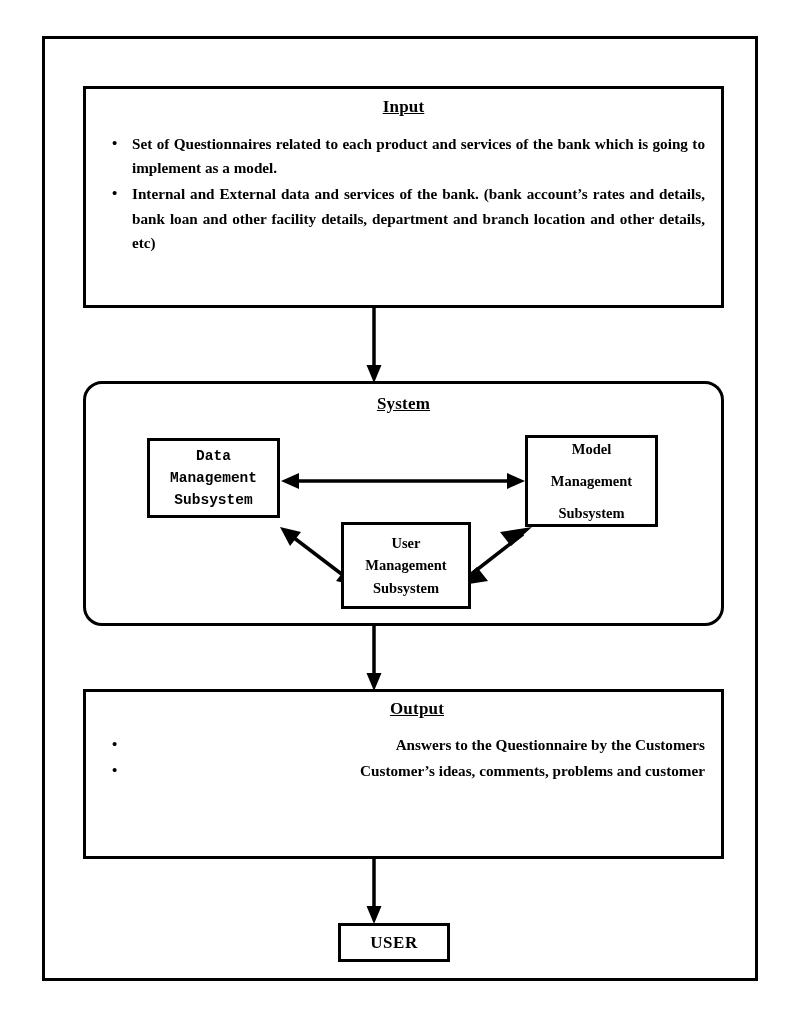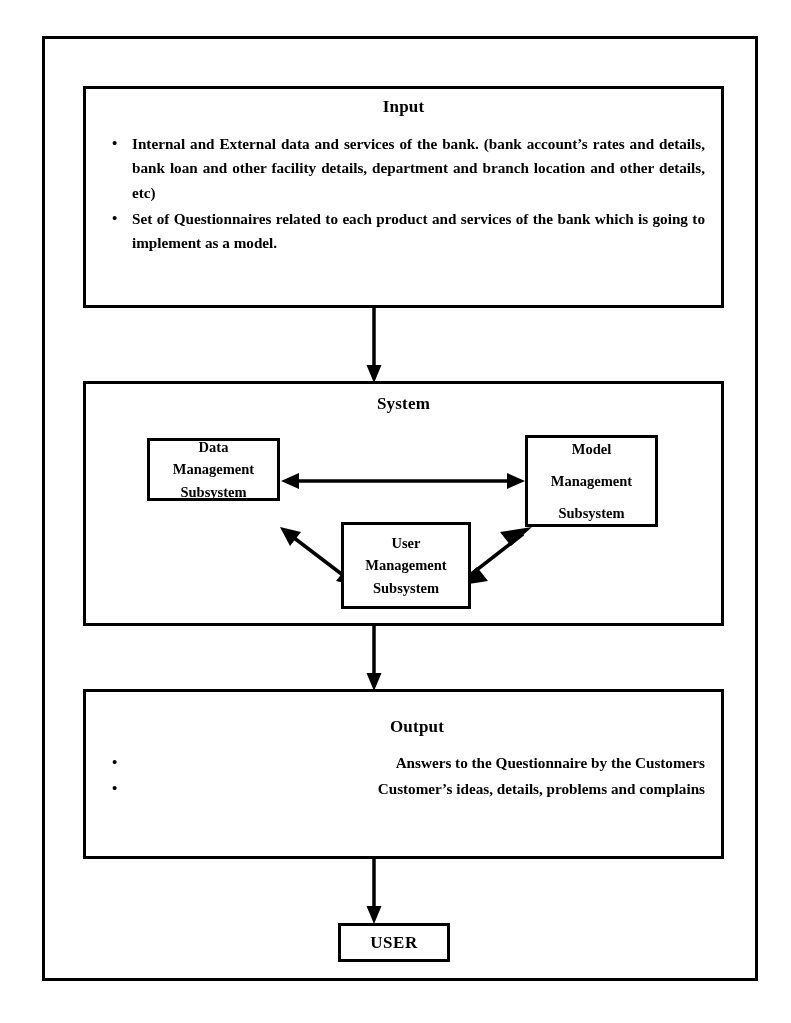--- a/index.html
+++ b/index.html
@@ -31,20 +31,21 @@
   
   .panel {
     position: absolute;
     border: 3px solid #000000;
     background: #ffffff;
   }
   .panel-title {
     text-align: center;
     font-weight: bold;
     font-size: 17px;
+    text-decoration: underline;
     letter-spacing: 0.2px;
     line-height: 1.1;
   }
   .bullets {
     margin: 0;
     padding: 0 16px 0 46px;
     list-style: none;
   }
   .bullets li {
     position: relative;
@@ -73,41 +74,43 @@
   }
   #input-panel .panel-title { margin-top: 9px; }
   #input-panel .bullets { margin-top: 15px; }
 
   
   #system-panel {
     left: 38px;
     top: 342px;
     width: 641px;
     height: 245px;
+    border-radius: 19px;
   }
   #system-panel .panel-title { margin-top: 11px; }
 
   .subsystem {
     position: absolute;
     border: 3px solid #000000;
     background: #ffffff;
     text-align: center;
     font-weight: bold;
     font-size: 14.5px;
     line-height: 1.52;
     display: flex;
     flex-direction: column;
     justify-content: center;
     align-items: center;
   }
   #data-subsystem {
     left: 61px;
     top: 54px;
     width: 133px;
-    height: 63px;
+    height: 80px;
+    font-family: Liberation Mono, monospace;
   }
   #model-subsystem {
     left: 439px;
     top: 51px;
     width: 133px;
     height: 92px;
     justify-content: space-between;
   }
   #user-subsystem {
     left: 255px;
@@ -126,21 +129,21 @@
     pointer-events: none;
   }
 
   
   #output-panel {
     left: 38px;
     top: 650px;
     width: 641px;
     height: 170px;
   }
-  #output-panel .panel-title { margin-top: 26px; padding-left: 27px; }
+  #output-panel .panel-title { margin-top: 8px; padding-left: 27px; }
   #output-panel .bullets { margin-top: 14px; }
   #output-panel .bullets li { margin-bottom: 2px; }
   #output-panel .bullets li.nowrap { text-align: right; }
 
   
   #user-box {
     left: 293px;
     top: 884px;
     width: 112px;
     height: 39px;
@@ -162,22 +165,22 @@
   #conn-output-user   { left: 314px; top: 817px; width: 30px; height: 70px; }
 </style>
 </head>
 <body>
 
 <div id="page-frame">
 
   <div class="panel" id="input-panel">
     <div class="panel-title">Input</div>
     <ul class="bullets">
+      <li>Set of Questionnaires related to each product and services of the bank which is going to implement as a model.</li>
       <li>Internal and External data and services of the bank. (bank account’s rates and details, bank loan and other facility details, department and branch location and other details, etc)</li>
-      <li>Set of Questionnaires related to each product and services of the bank which is going to implement as a model.</li>
     </ul>
   </div>
 
   <svg class="connector" id="conn-input-system" viewBox="0 0 30 80">
     <line x1="15" y1="0" x2="15" y2="66" stroke="#000" stroke-width="3.5"></line>
     <polygon points="15,78 7.5,60 22.5,60" fill="#000"></polygon>
   </svg>
 
   <div class="panel" id="system-panel">
     <div class="panel-title">System</div>
@@ -224,21 +227,21 @@
 
   <svg class="connector" id="conn-system-output" viewBox="0 0 30 70">
     <line x1="15" y1="0" x2="15" y2="56" stroke="#000" stroke-width="3.5"></line>
     <polygon points="15,68 7.5,50 22.5,50" fill="#000"></polygon>
   </svg>
 
   <div class="panel" id="output-panel">
     <div class="panel-title">Output</div>
     <ul class="bullets">
       <li class="nowrap">Answers to the Questionnaire by the Customers</li>
-      <li class="nowrap">Customer’s ideas, details, problems and complains</li>
+      <li class="nowrap">Customer’s ideas, comments, problems and customer</li>
     </ul>
   </div>
 
   <svg class="connector" id="conn-output-user" viewBox="0 0 30 70">
     <line x1="15" y1="0" x2="15" y2="56" stroke="#000" stroke-width="3.5"></line>
     <polygon points="15,68 7.5,50 22.5,50" fill="#000"></polygon>
   </svg>
 
   <div class="panel" id="user-box">
     <span>USER</span>

